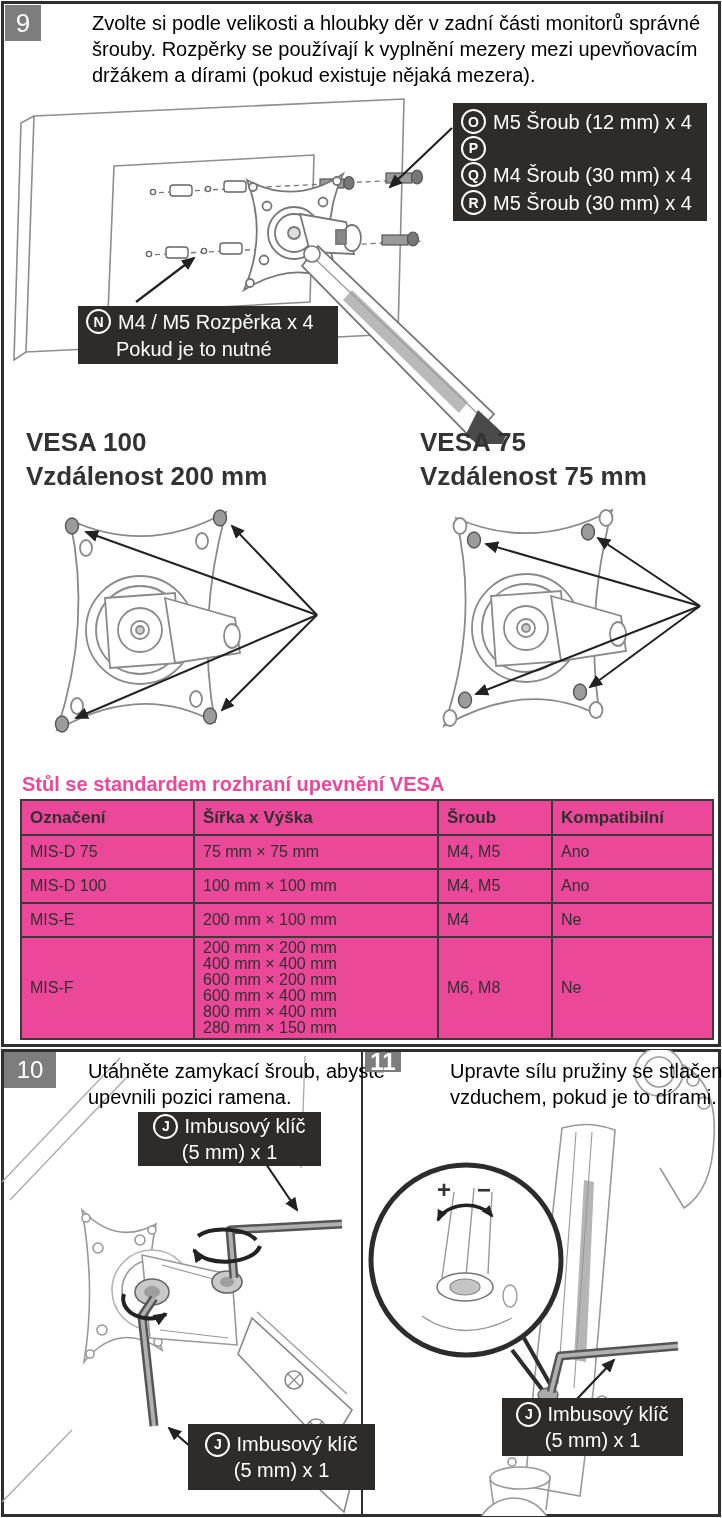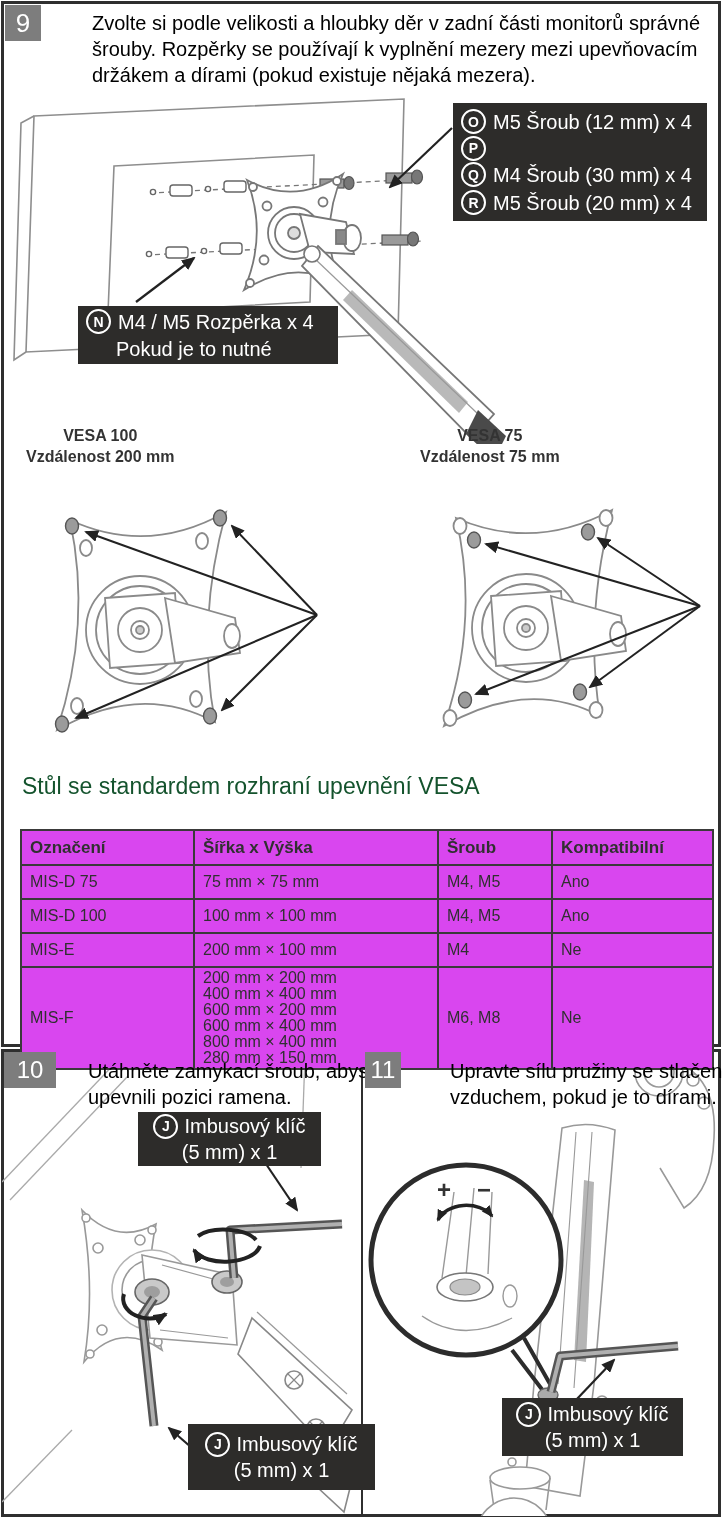--- a/index.html
+++ b/index.html
@@ -14,28 +14,28 @@
   .step-text{position:absolute;font-size:20px;line-height:1.3;color:#000000;z-index:5;margin-left:40px;}
   .dark-label{position:absolute;background:#2d2c2a;color:#fff;z-index:7;box-sizing:border-box;
               display:flex;flex-direction:column;justify-content:center;padding:4px 8px;}
   .legend-row{display:flex;align-items:center;gap:7px;font-size:20px;line-height:28px;white-space:nowrap;}
   .circle-key{flex:0 0 auto;width:21px;height:21px;border:2px solid #fff;border-radius:50%;
               display:flex;align-items:center;justify-content:center;font-size:14px;font-weight:700;}
   .tool-label{align-items:center;text-align:center;}
   .tool-line1{display:flex;align-items:center;gap:6px;font-size:20px;line-height:26px;white-space:nowrap;}
   .tool-line2{font-size:20px;line-height:26px;}
   .nlabel-line2{font-size:20px;line-height:27px;padding-left:30px;}
-  .vesa-h{position:absolute;font-weight:700;font-size:16px;line-height:1.3;color:#333;z-index:5;text-align:center;}
-  table.vesa{position:absolute;left:20px;top:829px;width:692px;border-collapse:collapse;table-layout:fixed;
-             font-size:16px;color:#303030;z-index:5;background:#d946ef;}
+  .vesa-h{position:absolute;font-weight:700;font-size:26px;line-height:1.3;color:#333;z-index:5;}
+  table.vesa{position:absolute;left:20px;top:799px;width:692px;border-collapse:collapse;table-layout:fixed;
+             font-size:16px;color:#303030;z-index:5;background:#ec4899;}
   table.vesa th,table.vesa td{border:2px solid #3a3a3a;padding:2px 8px;text-align:left;vertical-align:middle;}
   table.vesa th{font-weight:700;font-size:17px;height:29px;}
   table.vesa td{height:28px;}
   td.multi{white-space:pre-line;line-height:16px;padding-top:4px;padding-bottom:4px;}
-  .tbl-title{position:absolute;left:22px;top:773px;font-weight:400;font-size:23px;color:#14532d;z-index:5;}
+  .tbl-title{position:absolute;left:22px;top:773px;font-weight:700;font-size:20px;color:#ec4899;z-index:5;}
   svg{position:absolute;z-index:2;}
   svg text{font-family:"Liberation Sans",sans-serif;}
 </style>
 </head>
 <body>
 
 <div class="page">
 
   <div class="panel" id="panel9"></div>
   <div class="badge" style="left:5px;top:5px;width:36px;height:36px;">
@@ -120,21 +120,21 @@
     </div>
     <div class="legend-row">
       <span class="circle-key">P</span>
     </div>
     <div class="legend-row">
       <span class="circle-key">Q</span>
       <span>M4 Šroub (30 mm) x 4</span>
     </div>
     <div class="legend-row">
       <span class="circle-key">R</span>
-      <span>M5 Šroub (20 mm) x 4</span>
+      <span>M5 Šroub (30 mm) x 4</span>
     </div>
   </div>
 
   <div class="dark-label" style="left:78px;top:306px;width:260px;height:58px;">
     <div class="legend-row">
       <span class="circle-key">N</span>
       <span>M4 / M5 Rozpěrka x 4</span>
     </div>
     <div class="nlabel-line2">Pokud je to nutné</div>
   </div>
@@ -333,21 +333,21 @@
   </div>
   <div class="dark-label tool-label" style="left:188px;top:1424px;width:187px;height:66px;z-index:8;">
     <div class="tool-line1">
       <span class="circle-key">J</span>
       <span>Imbusový klíč</span>
     </div>
     <div class="tool-line2">(5 mm) x 1</div>
   </div>
 
   <div class="panel" id="panel11"></div>
-  <div class="badge" style="left:365px;top:1052px;width:36px;height:36px;font-size:24px;">
+  <div class="badge" style="left:365px;top:1052px;width:36px;height:20px;font-size:24px;font-weight:bold;">
     <span>11</span>
   </div>
 
   <svg style="left:362px;top:1050px;" width="358" height="466" viewBox="0 0 358 466">
     <defs>
       <marker id="ah11" markerWidth="14" markerHeight="12" refX="12" refY="6" orient="auto" markerUnits="userSpaceOnUse">
         <path d="M0,0 L14,6 L0,12 Z" fill="#222"></path>
       </marker>
       <marker id="ah11b" markerWidth="12" markerHeight="10" refX="10" refY="5" orient="auto-start-reverse" markerUnits="userSpaceOnUse">
         <path d="M0,0 L12,5 L0,10 Z" fill="#222"></path>

